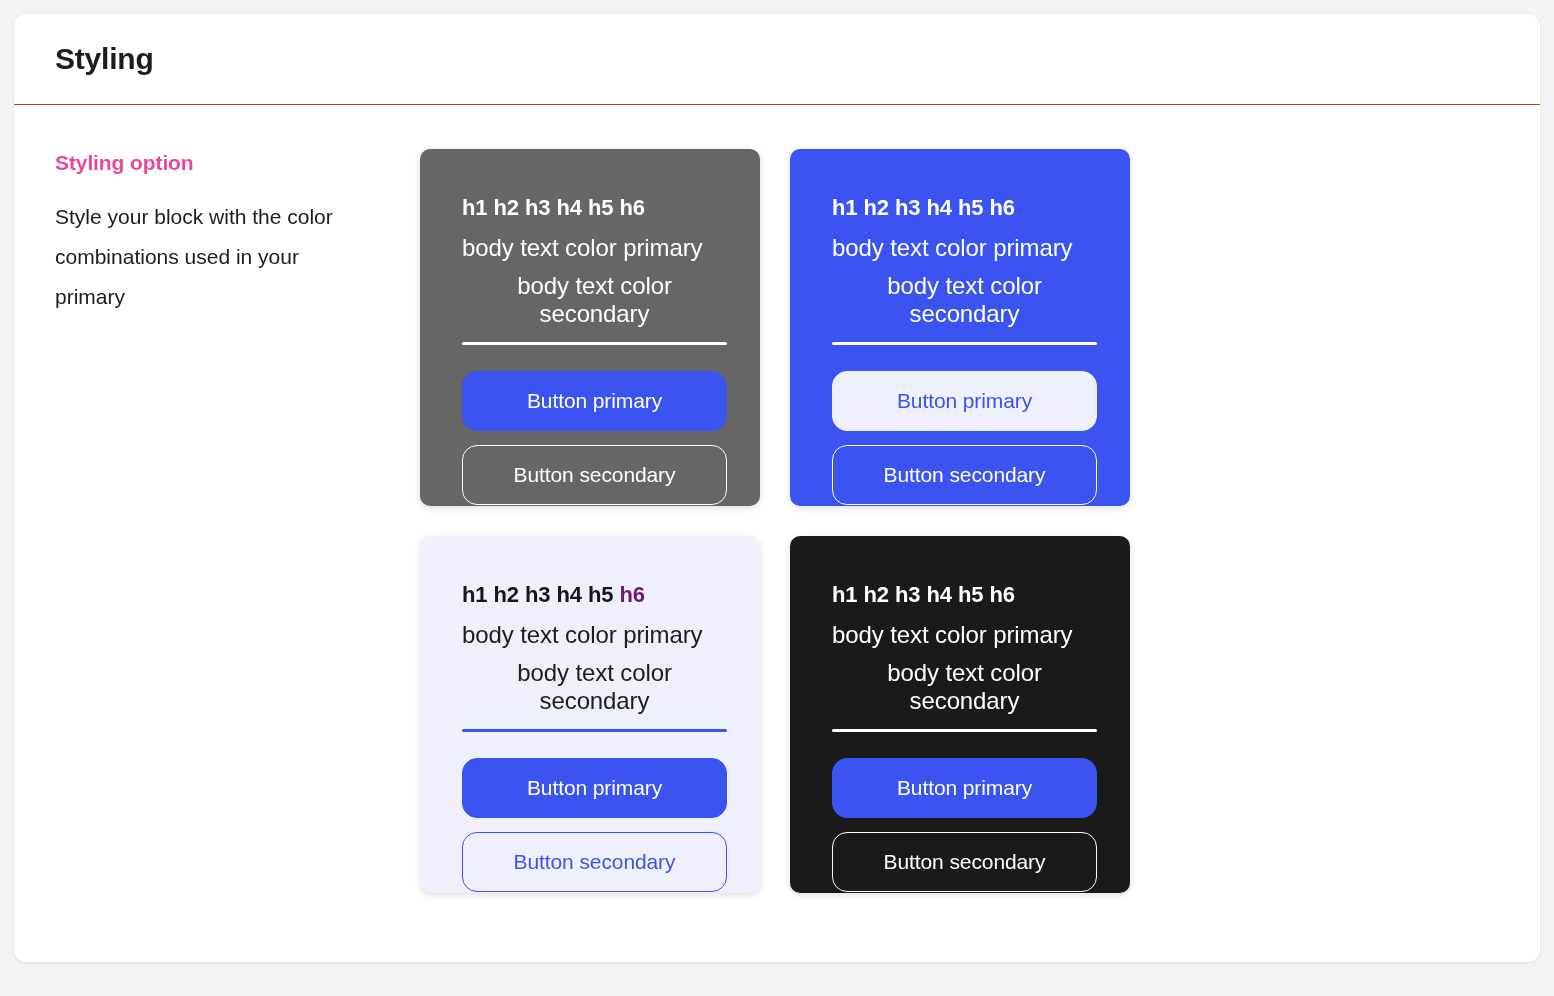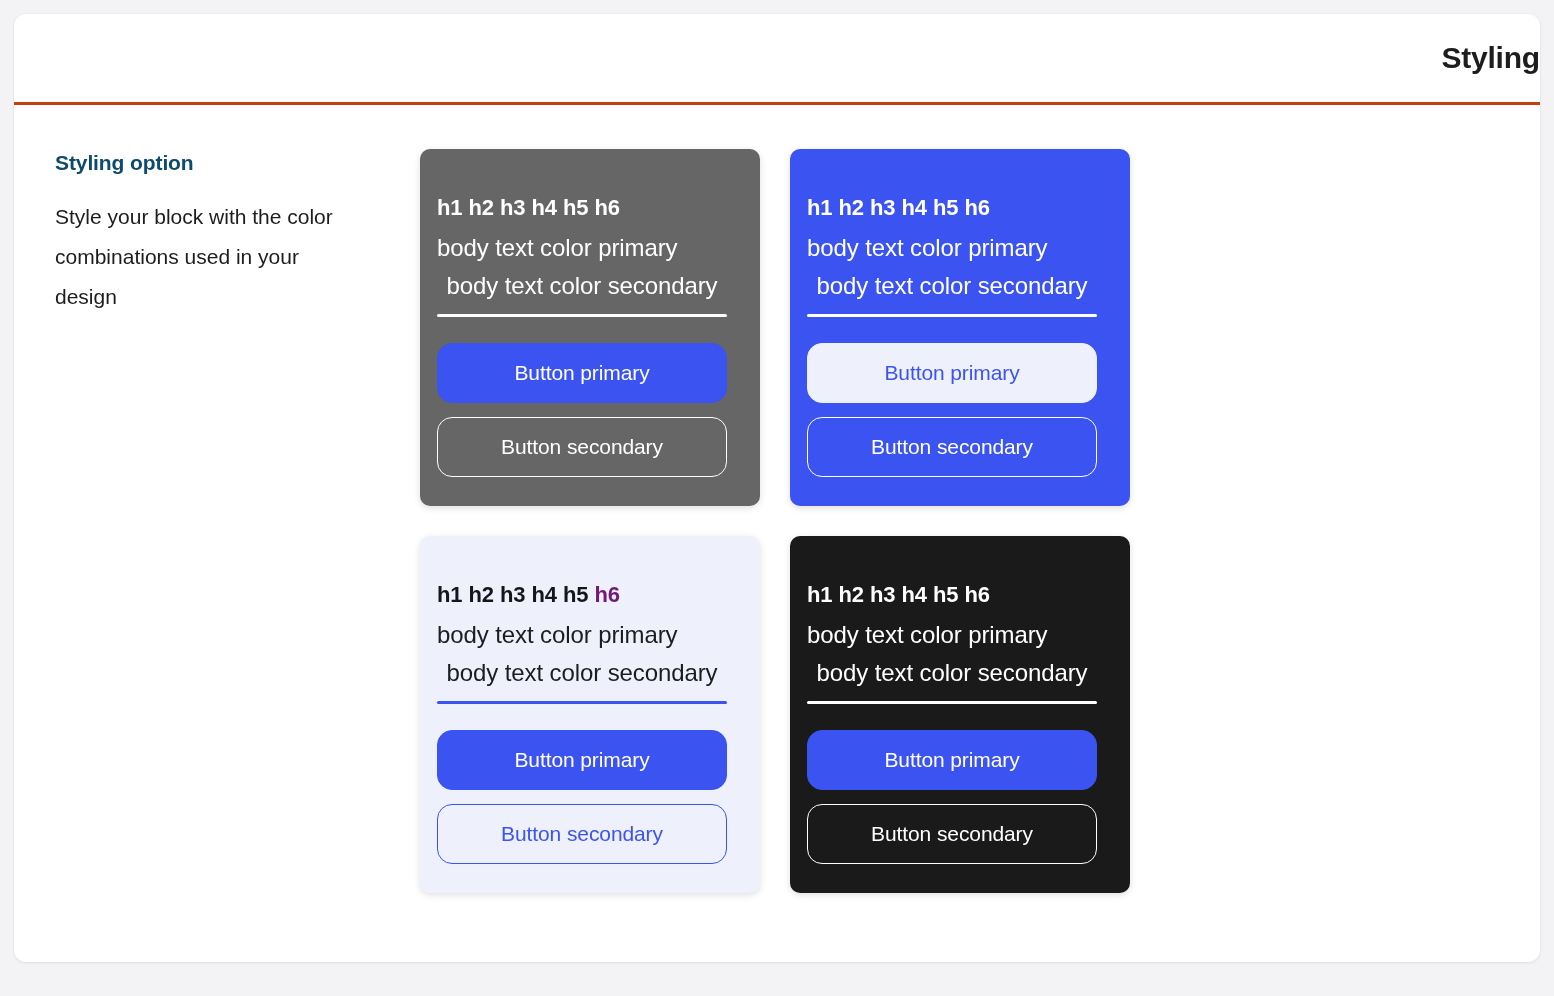--- a/index.html
+++ b/index.html
@@ -21,26 +21,25 @@
     width: 1526px;
     height: 948px;
     background: #ffffff;
     border-radius: 12px;
     box-shadow: 0 1px 3px rgba(0,0,0,0.08), 0 0 0 1px rgba(0,0,0,0.015);
     overflow: hidden;
   }
 
   .panel-header {
     height: 91px;
-    border-bottom: 3px solid #c2410c;
+    border-bottom: 1px solid #c2410c;
     display: flex;
     align-items: center;
     padding-left: 41px;
     box-sizing: border-box;
-    justify-content: flex-end;
   }
   .panel-title {
     font-size: 30px;
     font-weight: bold;
     color: #1d1d1f;
     letter-spacing: -0.2px;
   }
 
   .panel-body {
     display: flex;
@@ -49,21 +48,21 @@
   }
 
   .info-col {
     width: 360px;
     flex: 0 0 360px;
     padding-top: 2px;
   }
   .info-title {
     font-size: 21px;
     font-weight: bold;
-    color: #0c4a6e;
+    color: #ec4899;
     margin: 0 0 22px 0;
     letter-spacing: -0.1px;
   }
   .info-desc {
     font-size: 21px;
     line-height: 40px;
     color: #1d1d1f;
     margin: 0;
     max-width: 310px;
     font-weight: normal;
@@ -74,21 +73,21 @@
     grid-template-columns: 340px 340px;
     gap: 30px 30px;
     margin-left: 5px;
   }
 
   .card {
     width: 340px;
     height: 357px;
     border-radius: 10px;
     box-sizing: border-box;
-    padding: 46px 33px 0 17px;
+    padding: 46px 33px 0 42px;
     box-shadow: 0 2px 7px rgba(0,0,0,0.13);
   }
 
   .card-heading {
     font-size: 22px;
     font-weight: bold;
     margin: 0 0 13px 0;
     letter-spacing: -0.1px;
   }
   .card-line {
@@ -161,21 +160,21 @@
 <div class="panel">
 
   <div class="panel-header">
     <div class="panel-title">Styling</div>
   </div>
 
   <div class="panel-body">
 
     <div class="info-col">
       <h2 class="info-title">Styling option</h2>
-      <p class="info-desc">Style your block with the color combinations used in your design</p>
+      <p class="info-desc">Style your block with the color combinations used in your primary</p>
     </div>
 
     <div class="cards-grid">
 
       <div class="card card-gray">
         <div class="card-heading">h1 h2 h3 h4 h5 h6</div>
         <div class="card-line primary">body text color primary</div>
         <div class="card-line secondary">body text color secondary</div>
         <div class="divider"></div>
         <button class="btn btn-primary">Button primary</button>

